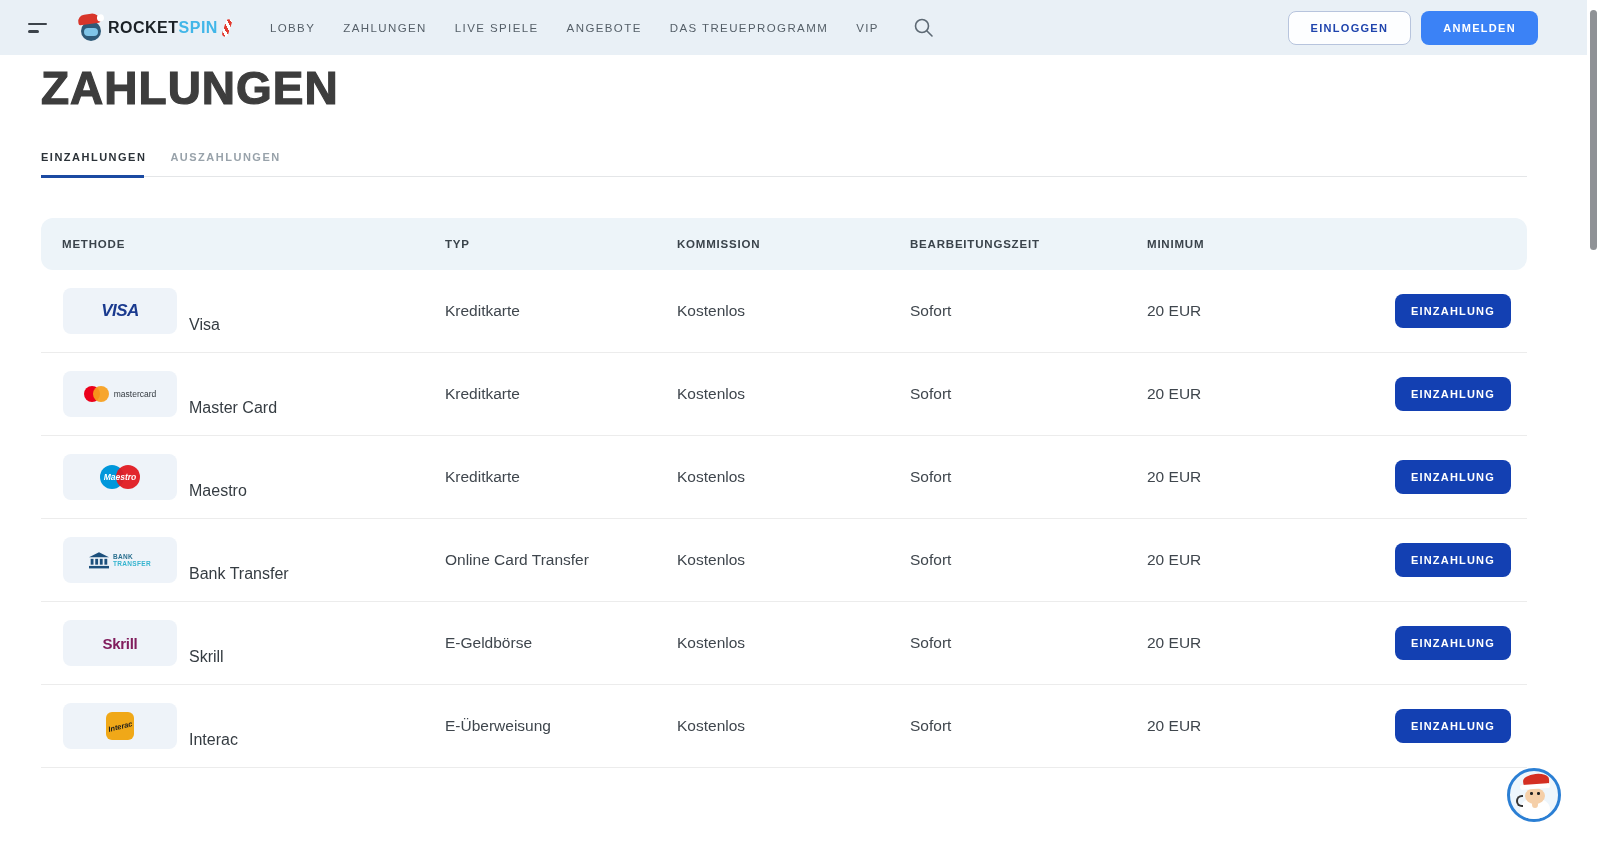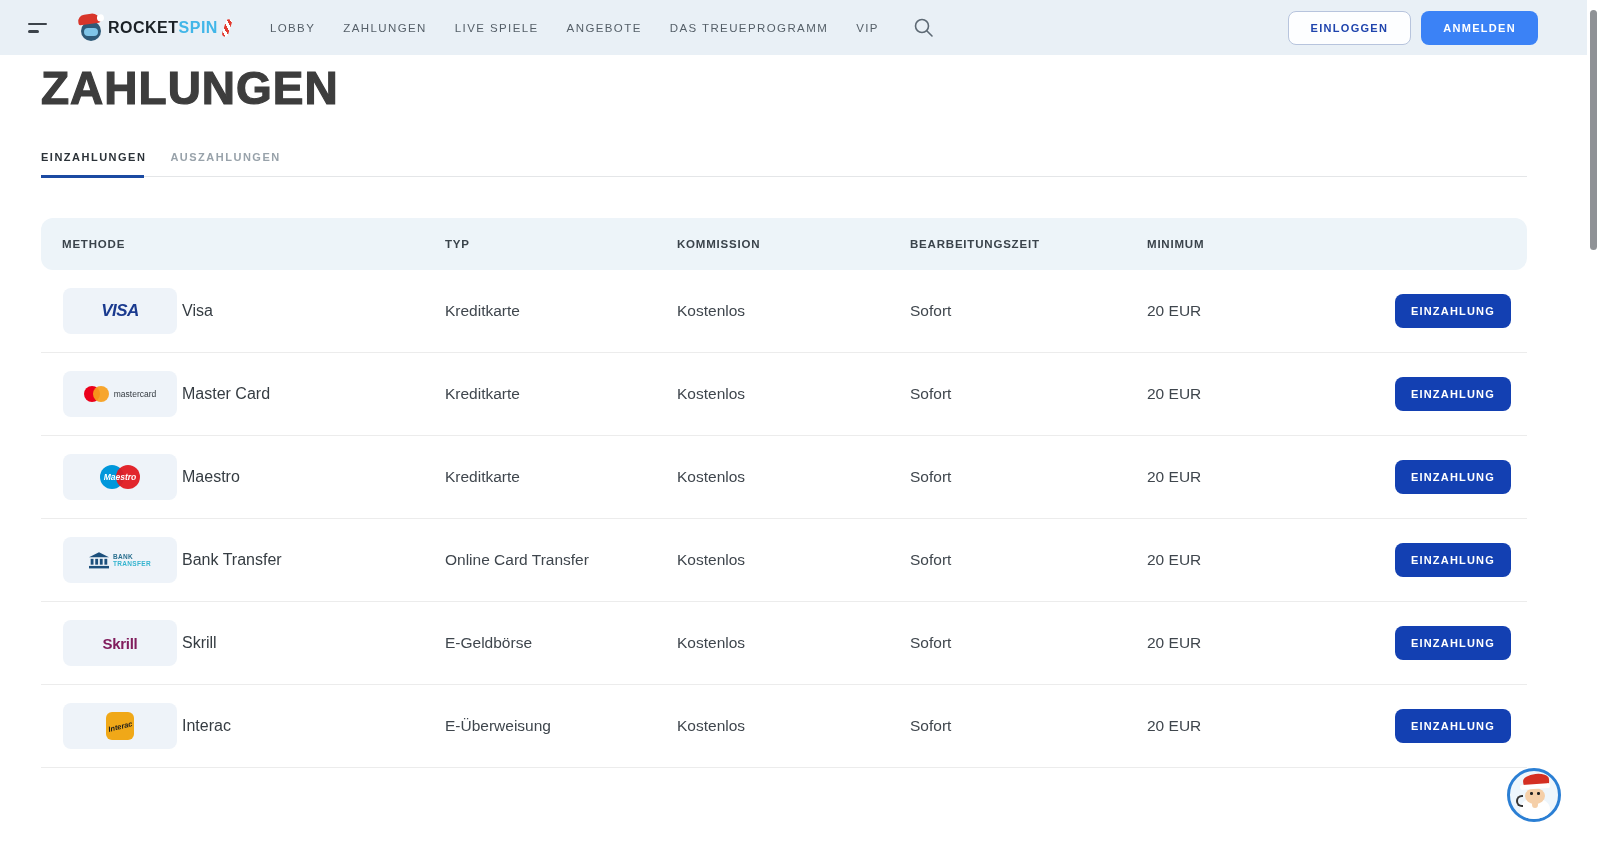--- a/index.html
+++ b/index.html
@@ -61,21 +61,21 @@
   .desc { margin-top:24px; font-size:15px; color:#5c666e; }
 
   
   .table { margin-top:41px; }
   .grid { display:grid; grid-template-columns:404px 232px 233px 237px 210px 1fr; align-items:center; }
   .thead { height:52px; background:#edf4f9; border-radius:12px;margin-top:36px; }
   .thead .cell { font-size:11.5px; font-weight:700; letter-spacing:0.8px; color:#3a434b; }
   .thead .cell:first-child { padding-left:21px; }
   .trow { height:83px; border-bottom:1px solid #ececec; }
   .trow .cell { font-size:15.5px; color:#3f464d; }
-  .method { display:flex; align-items:center; padding-left:22px; gap:5px; }
+  .method { display:flex; align-items:flex-end; padding-left:22px; gap:12px; }
   .method .pname { font-size:16px; color:#353c42; }
   .tile { width:114px; height:46px; background:#eef3f9; border-radius:8px; flex:0 0 auto;
           display:flex; align-items:center; justify-content:center; }
   .cell-action { display:flex; justify-content:flex-end; padding-right:16px;align-items:center; }
   .btn-deposit { background:#1340b2; color:#fff; border:none; border-radius:8px; height:34px;
                  padding:0 16px; font-size:11px; font-weight:800; letter-spacing:1.2px; cursor:pointer;
                  font-family:"Liberation Sans", sans-serif; }
 
   
   .visa-text { font-style:italic; font-weight:800; font-size:17px; color:#1a3a8f;

